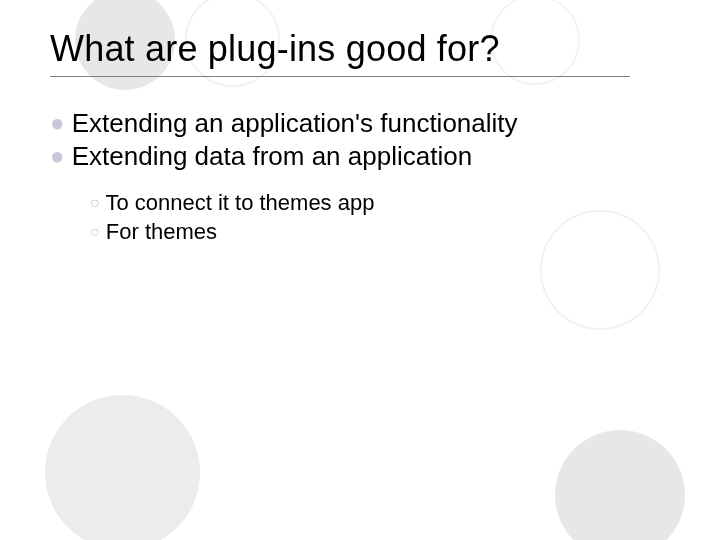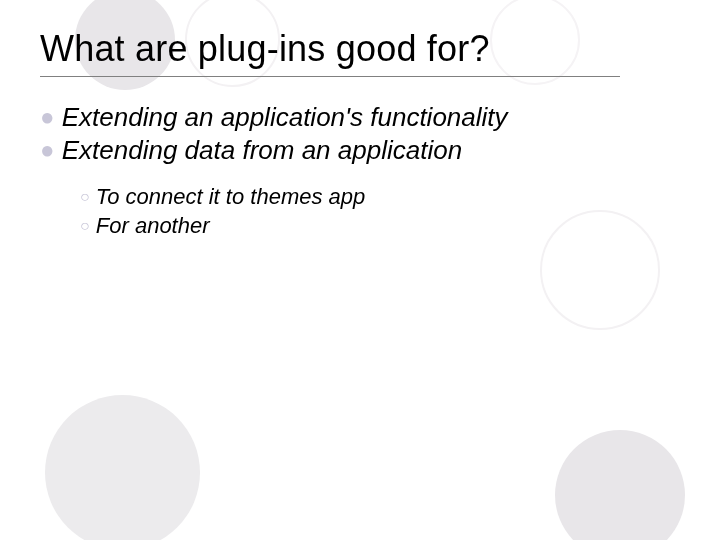--- a/index.html
+++ b/index.html
@@ -47,44 +47,43 @@
     background: #ecebed;
   }
   .c6 { 
     width: 130px; height: 130px;
     left: 555px; top: 430px;
     background: #e8e6e9;
   }
 
   .content {
     position: absolute;
-    top: 0; left: 4px;
+    top: 0; left: 14px;
     width: 652px;
     padding: 28px 36px 0 36px;
     box-sizing: border-box;
     z-index: 10;
   }
   .title {
     font-size: 36px;
     font-weight: normal;
     letter-spacing: 0.2px;
     margin: 0 0 4px 0;
     color: #000;
   }
   .title-rule {
     border: none;
     border-top: 1.5px solid #808080;
     margin: 6px 0 0 0;
   }
 
   .bullets {
-    margin-top: 24px;
+    margin-top: 30px;
     font-size: 26px;
     line-height: 1.28;
-    font-style: italic;
   }
   .b-row {
     display: block;
     padding-left: 28px;
     text-indent: -28px;
     margin: 0;
   }
   .dot {
     color: #c8c6d8;
     font-size: 24px;
@@ -135,17 +134,17 @@
       <span class="b-text">Extending data from an application</span>
     </p>
 
     <div class="sub-bullets">
       <p class="sb-row">
         <span class="ring">○</span>
         <span>To connect it to themes app</span>
       </p>
       <p class="sb-row">
         <span class="ring">○</span>
-        <span>For another</span>
+        <span>For themes</span>
       </p>
     </div>
   </div>
 </div>
 
 </body></html>

